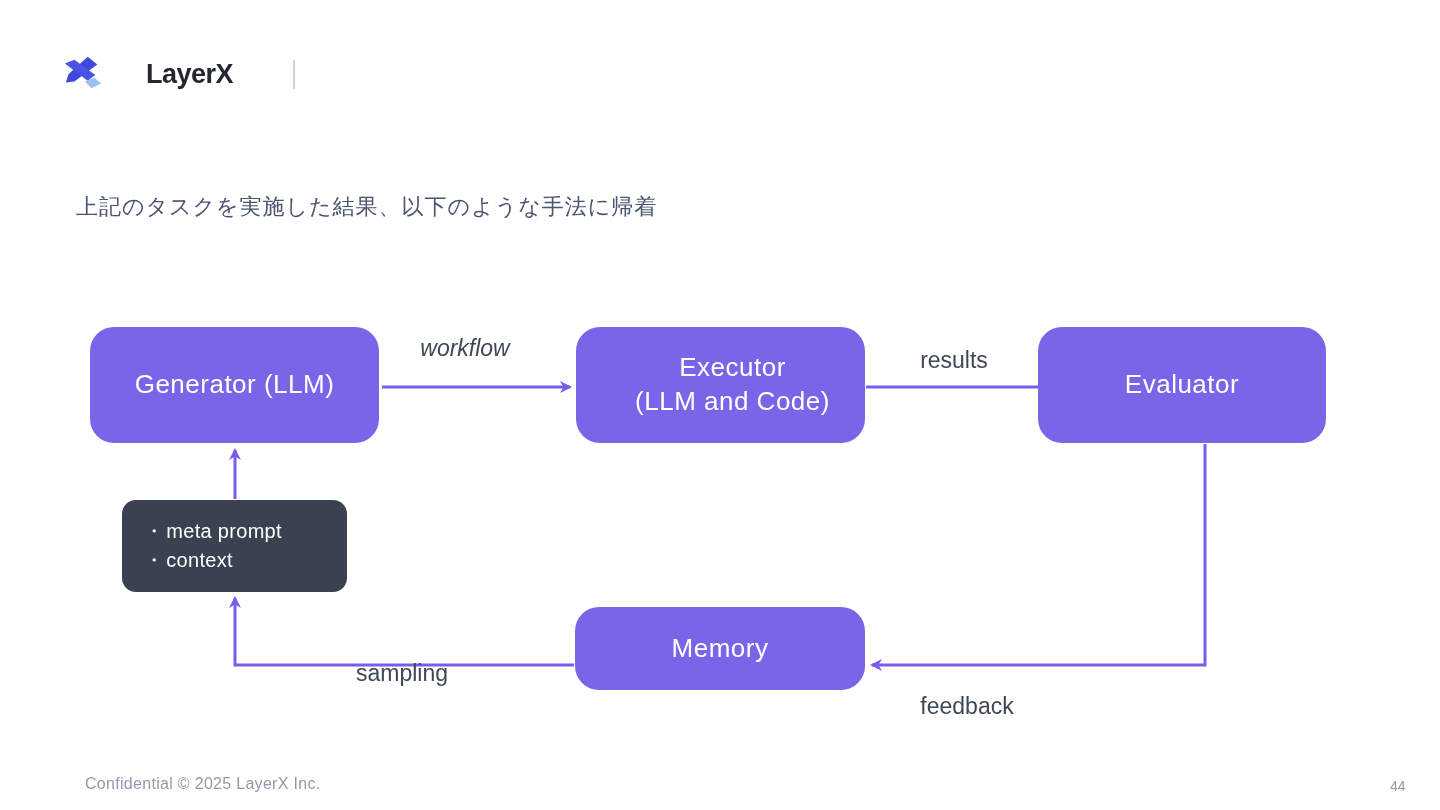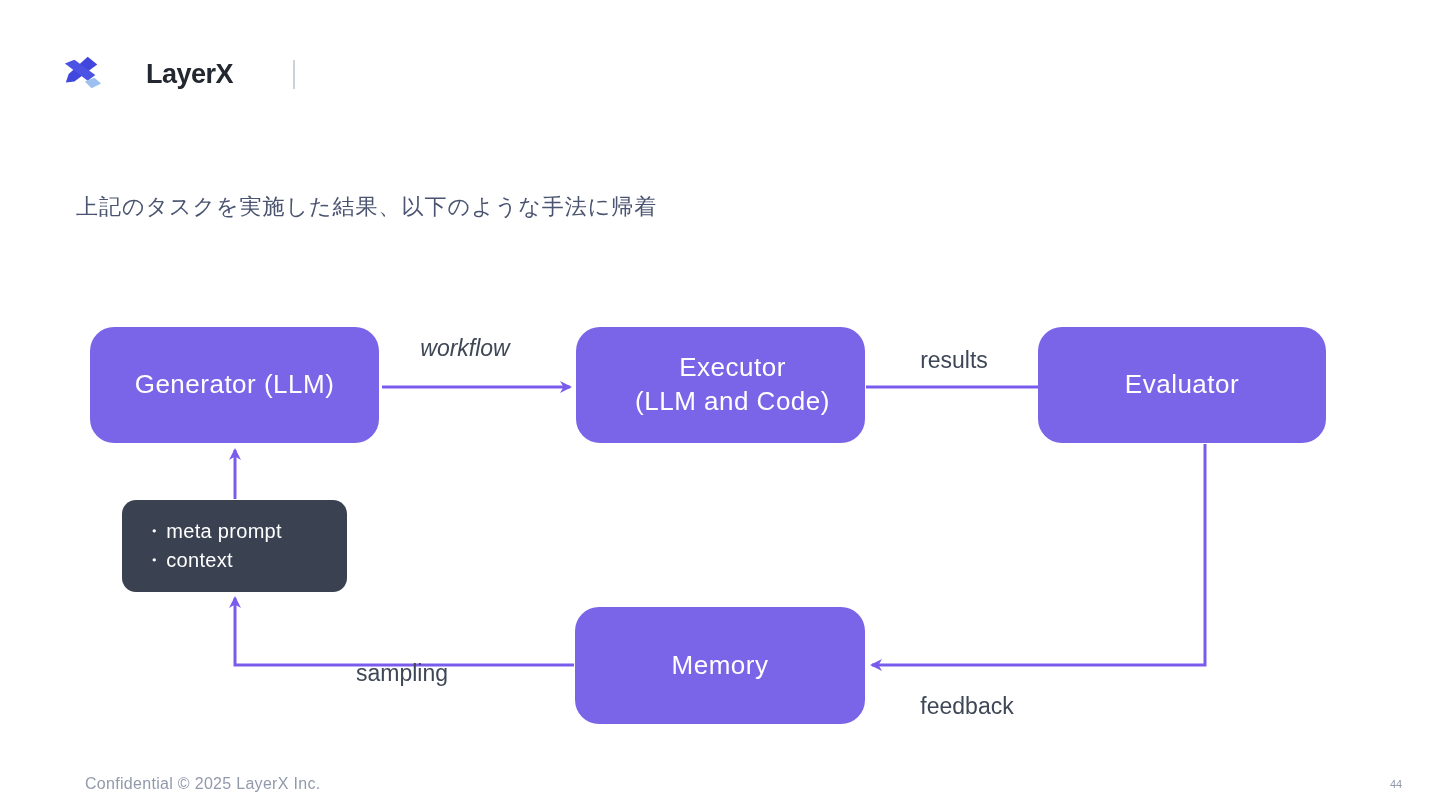--- a/index.html
+++ b/index.html
@@ -42,21 +42,21 @@
   .arrow-head{fill:var(--arrow);}
 
   .node{
     position:absolute;display:flex;align-items:center;justify-content:center;
     background:var(--node-fill);color:#ffffff;border-radius:24px;
     font-size:26px;font-weight:500;text-align:center;line-height:1.3;letter-spacing:0.5px;
   }
   .node-generator{left:90px;top:327px;width:289px;height:116px;}
   .node-executor {left:576px;top:327px;width:289px;height:116px;padding-left:24px;}
   .node-evaluator{left:1006px;top:327px;width:288px;height:116px;margin-left:32px;}
-  .node-memory   {left:575px;top:607px;width:290px;height:117px;}
+  .node-memory   {left:575px;top:607px;width:290px;height:83px;}
 
   .params{
     position:absolute;left:122px;top:500px;width:225px;height:92px;
     background:var(--params-fill);color:#ffffff;border-radius:14px;
     display:flex;flex-direction:column;justify-content:center;
     padding-left:22px;font-size:20px;line-height:1.45;letter-spacing:0.3px;
   }
   .params-row{display:flex;align-items:center;}
   .params-bullet{margin-right:2px;}
 
@@ -69,21 +69,21 @@
   .lbl-sampling{left:402px;top:660px;}
   .lbl-feedback{left:967px;top:693px;}
 
   
   .footer-note{
     position:absolute;left:85px;top:775px;
     font-size:16px;font-weight:500;color:var(--footer-color);letter-spacing:0.3px;
   }
   .page-number{
     position:absolute;left:1390px;top:778px;
-    font-size:11px;font-weight:500;color:var(--footer-color);
+    font-size:14px;font-weight:500;color:var(--footer-color);
   }
 </style>
 </head>
 <body>
 
 <div class="slide">
 
   <header class="logo">
     <svg width="40" height="40" viewBox="0 0 42 40" aria-hidden="true">
       <polygon points="27,2 37,10 13,28 4,29 7,20" fill="#4146dc"></polygon>

